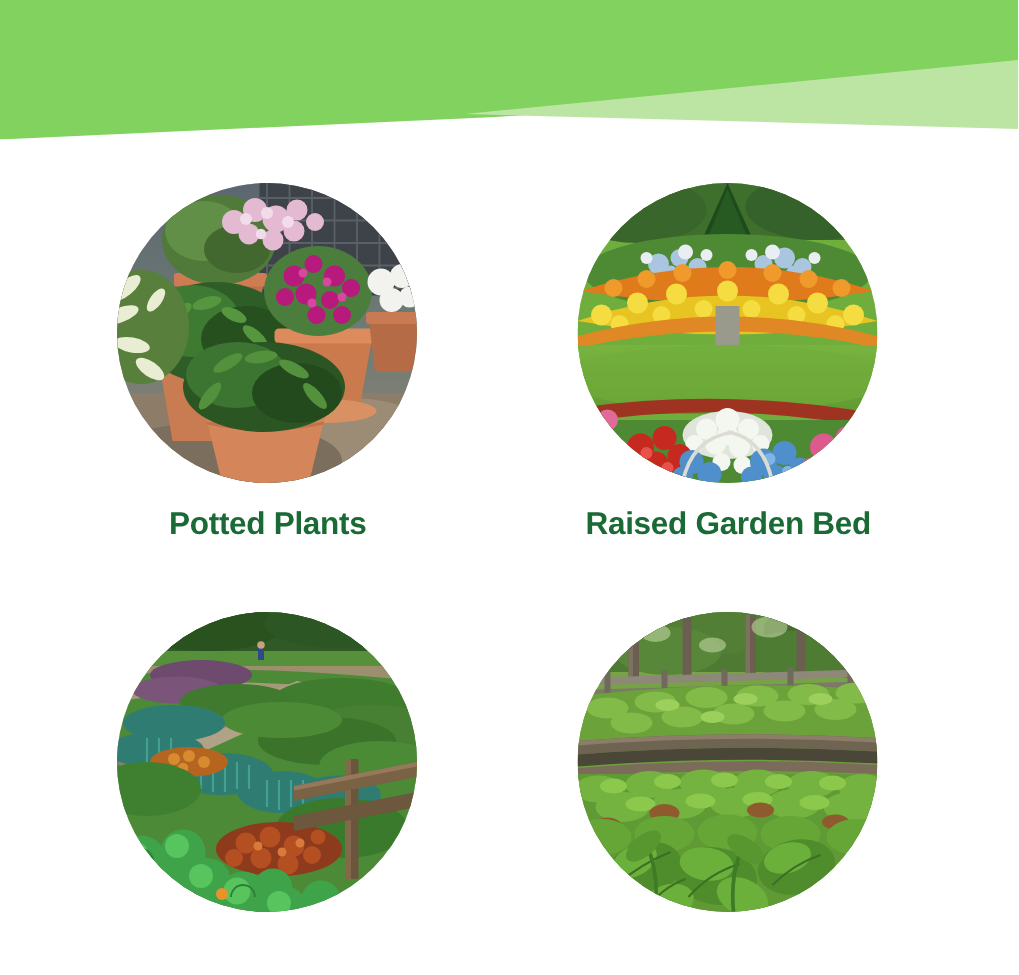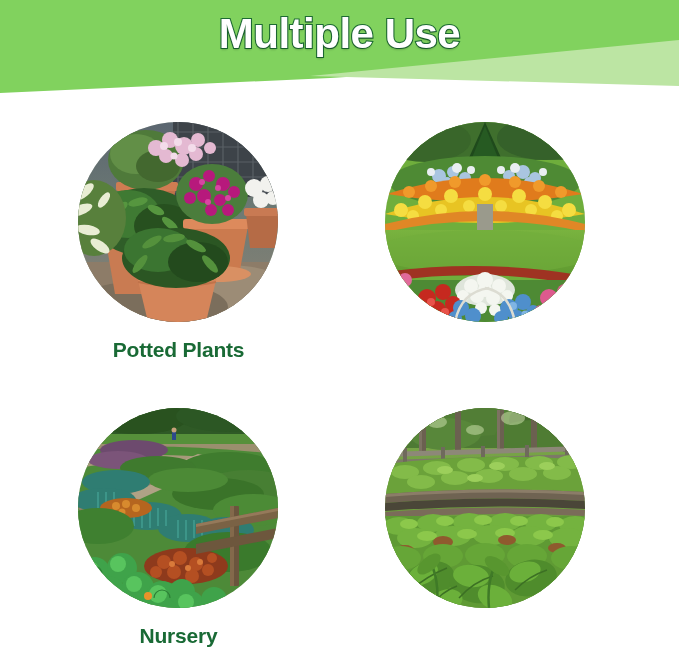--- a/index.html
+++ b/index.html
@@ -107,21 +107,20 @@
   }
 </style>
 </head>
 <body>
 
 <div class="page">
 
   <div class="banner">
     <div class="banner-shape-main"></div>
     <div class="banner-shape-light"></div>
-    <div class="banner-title">Multiple Use</div>
   </div>
 
   <div class="grid">
 
     <div class="cell c0">
       <div class="circle">
         <svg viewBox="0 0 200 200" xmlns="http://www.w3.org/2000/svg" aria-hidden="true">
           <defs>
             <linearGradient id="pp-bg" x1="0" y1="0" x2="0" y2="1">
               <stop offset="0" stop-color="#5b6670"></stop>
@@ -381,20 +380,21 @@
             <circle cx="168" cy="180" r="4"></circle>
               <circle cx="182" cy="176" r="3.5"></circle>
           </g>
 
           <g stroke="#dcdcd2" stroke-width="2.5" fill="none">
             <path d="M70 200 q6 -30 34 -34"></path>
             <path d="M130 200 q-6 -30 -30 -34"></path>
           </g>
         </svg>
       </div>
+      <div class="cell-label">Raised Garden Bed</div>
     </div>
 
     <div class="cell c2">
       <div class="circle">
         <svg viewBox="0 0 200 200" xmlns="http://www.w3.org/2000/svg" aria-hidden="true">
           <rect width="200" height="200" fill="#4d8a38"></rect>
 
           <rect x="0" y="0" width="200" height="26" fill="#2f5a26"></rect>
           <ellipse cx="60" cy="10" rx="50" ry="16" fill="#29521f"></ellipse>
           <ellipse cx="150" cy="8" rx="52" ry="16" fill="#2c5724"></ellipse>
@@ -489,21 +489,20 @@
           </g>
           <g stroke="#2c7f35" stroke-width="1.2" fill="none">
             <path d="M16 166 m-8 0 a8 8 0 0 1 16 0"></path>
             <path d="M30 186 m-9 0 a9 9 0 0 1 18 0"></path>
             <path d="M84 190 m-8 0 a8 8 0 0 1 16 0"></path>
           </g>
 
           <circle cx="70" cy="188" r="4" fill="#e8932a"></circle>
         </svg>
       </div>
-      <div class="cell-label">Nursery</div>
     </div>
 
     <div class="cell c3">
       <div class="circle">
         <svg viewBox="0 0 200 200" xmlns="http://www.w3.org/2000/svg" aria-hidden="true">
           <defs>
             <linearGradient id="ag-bg" x1="0" y1="0" x2="0" y2="1">
               <stop offset="0" stop-color="#7ea84c"></stop>
               <stop offset="1" stop-color="#5e9232"></stop>
             </linearGradient>

